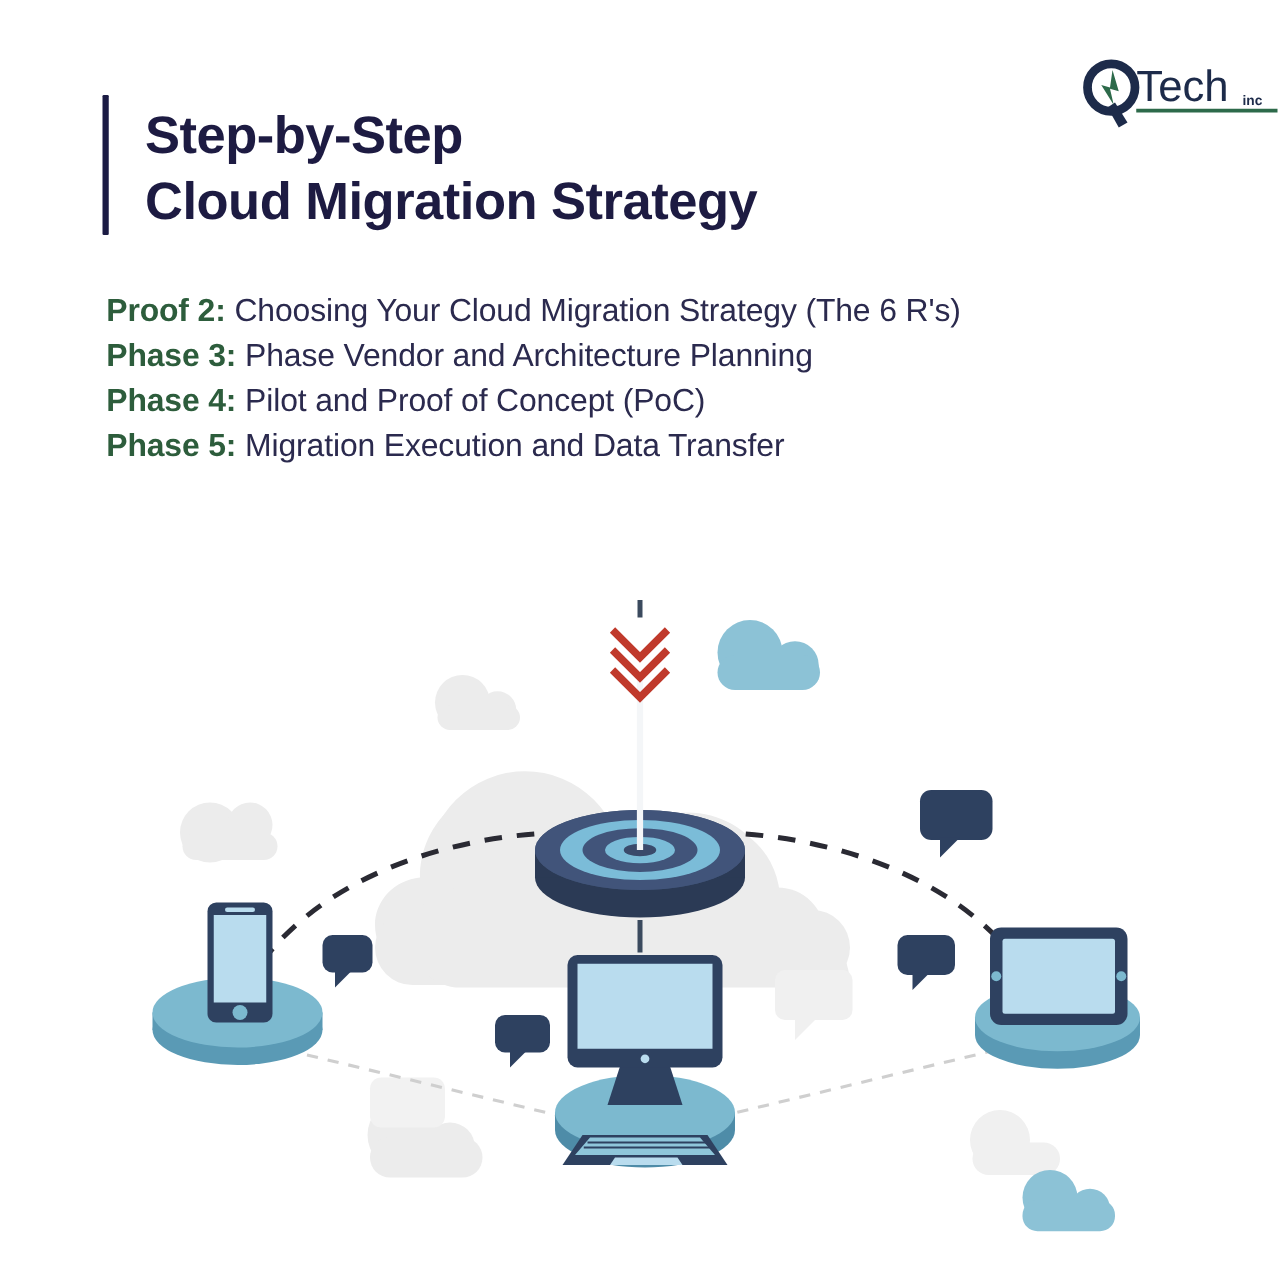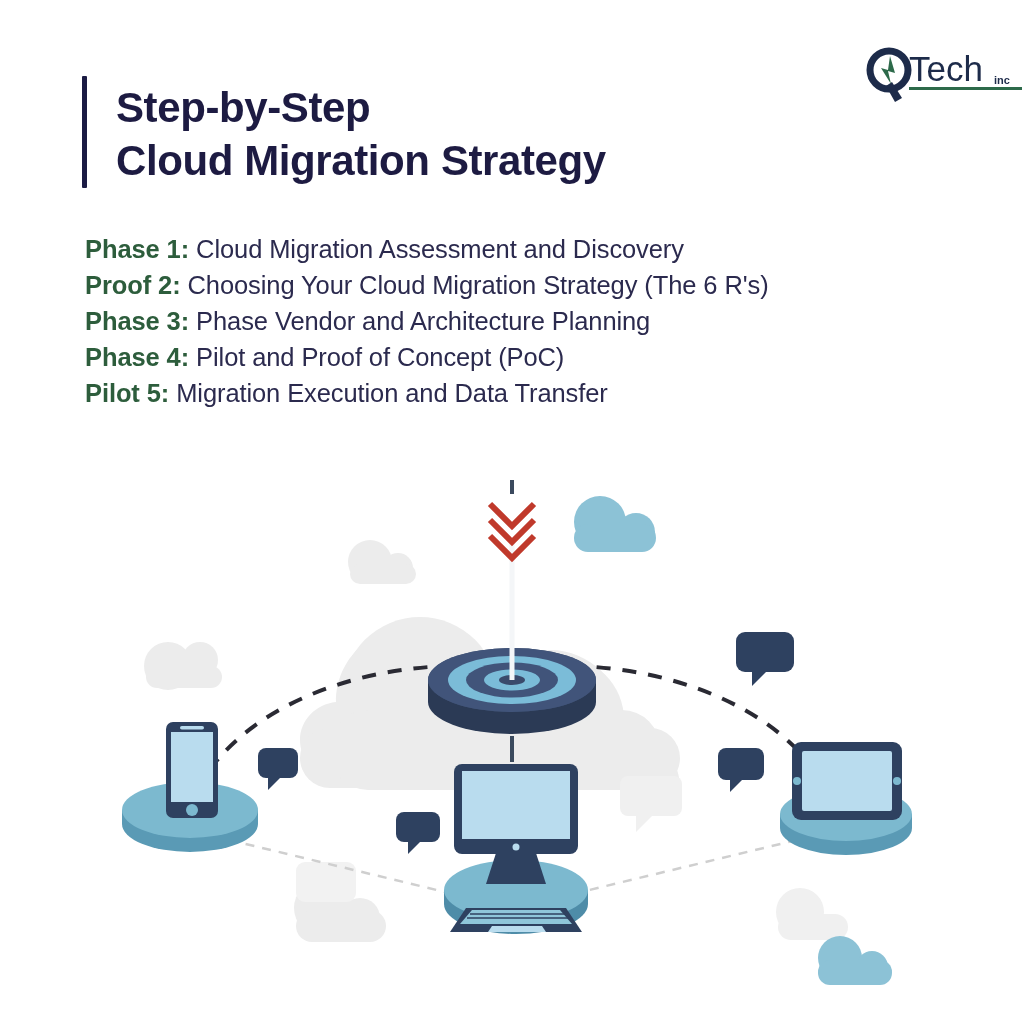--- a/index.html
+++ b/index.html
@@ -116,37 +116,33 @@
   <div class="title-block">
     <div class="title-bar" style="height:112px;"></div>
     <div class="title-text">
       <span class="title-line">Step-by-Step</span>
       <span class="title-line">Cloud Migration Strategy</span>
     </div>
   </div>
 
   <div class="phase-list">
     <div class="phase-row">
-      <span class="phase-label">Phase 1:</span>
-      <span class="phase-desc">Cloud Migration Assessment and Discovery</span>
-    </div>
-    <div class="phase-row">
       <span class="phase-label">Proof 2:</span>
       <span class="phase-desc">Choosing Your Cloud Migration Strategy (The 6 R's)</span>
     </div>
     <div class="phase-row">
       <span class="phase-label">Phase 3:</span>
       <span class="phase-desc">Phase Vendor and Architecture Planning</span>
     </div>
     <div class="phase-row">
       <span class="phase-label">Phase 4:</span>
       <span class="phase-desc">Pilot and Proof of Concept (PoC)</span>
     </div>
     <div class="phase-row">
-      <span class="phase-label">Pilot 5:</span>
+      <span class="phase-label">Phase 5:</span>
       <span class="phase-desc">Migration Execution and Data Transfer</span>
     </div>
   </div>
 
   <div class="illustration">
     <svg width="1024" height="544" viewBox="0 0 1024 544" xmlns="http://www.w3.org/2000/svg">
 
       <g>
         <path d="M352 300
                  C318 300 300 282 300 260

